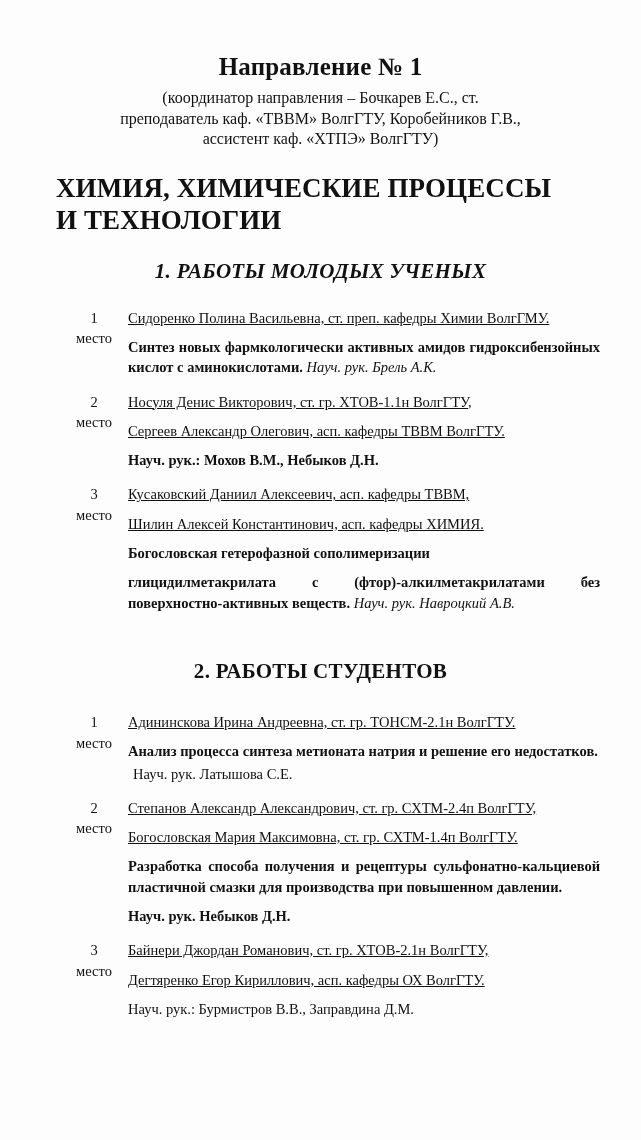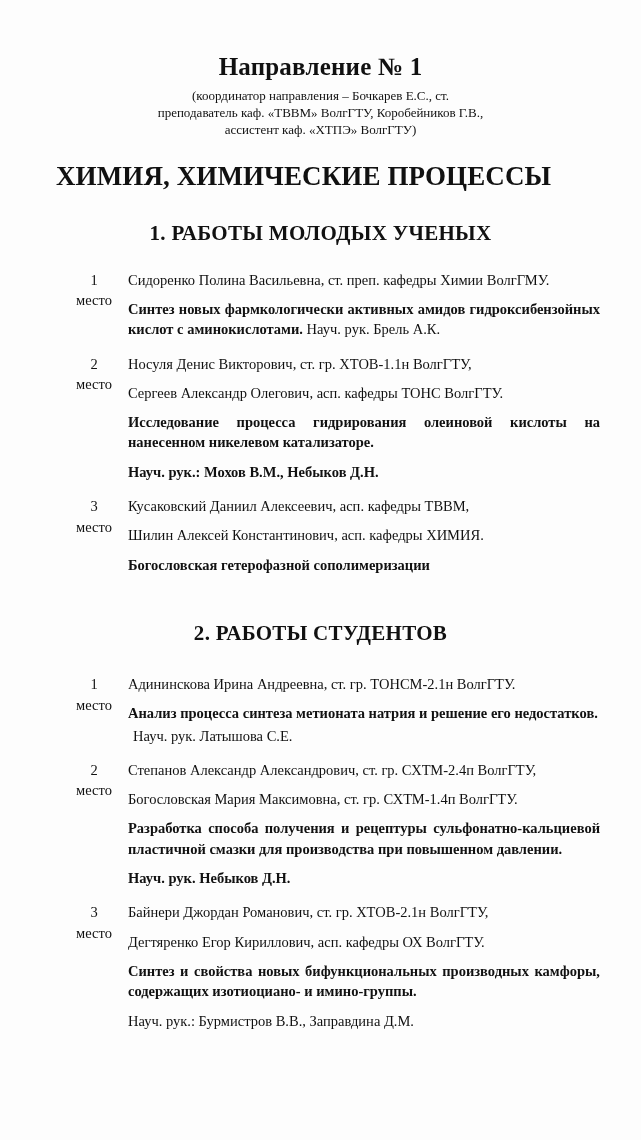--- a/index.html
+++ b/index.html
@@ -28,21 +28,21 @@
     text-align: center;
   }
   .direction-title {
     font-size: 25px;
     font-weight: bold;
     line-height: 1.16;
     letter-spacing: 0.2px;
   }
   .coordinator {
     margin-top: 7px;
-    font-size: 13px;
+    font-size: 16px;
     line-height: 1.29;
     padding: 0 48px;
   }
   .coordinator .cline { display: block; }
 
   
   .theme-heading {
     margin-top: 22px;
     padding-left: 56px;
     padding-right: 4px;
@@ -57,21 +57,21 @@
   
   .section {
     margin-top: 0;
   }
   .section-title {
     text-align: center;
     font-size: 21px;
     font-weight: bold;
     letter-spacing: 0.3px;
   }
-  .section-1 .section-title { margin-top: 28px; }
+  .section-1 .section-title { margin-top: 22px; font-style: italic; }
   .section-2 .section-title { margin-top: 46px; }
 
   
   .entries {
     margin-top: 24px;
     padding-left: 68px;
     padding-right: 41px;
   }
   .section-2 .entries { margin-top: 28px; }
 
@@ -95,32 +95,34 @@
   }
   .place .num { display: block; }
   .place .word { display: block; }
 
   .entry-body {
     font-size: 14.5px;
     line-height: 1.40;
   }
   .author {
     margin-bottom: 9px;
+    text-decoration: underline;
   }
   .author:last-child { margin-bottom: 0; }
   .work-title {
     font-weight: bold;
     margin-bottom: 9px;
   }
   .work-title.justified {
     text-align: justify;
     text-justify: inter-word;
   }
   .work-title .plain {
     font-weight: normal;
+    font-style: italic;
   }
   .supervisor {
     margin-bottom: 0;
   }
   .supervisor.bold { font-weight: bold; }
   .indent-sp { padding-left: 5px; }
 </style>
 </head>
 <body>
 
@@ -131,20 +133,21 @@
 
     <div class="coordinator">
       <span class="cline">(координатор направления – Бочкарев Е.С., ст.</span>
       <span class="cline">преподаватель каф. «ТВВМ» ВолгГТУ, Коробейников Г.В.,</span>
       <span class="cline">ассистент каф. «ХТПЭ» ВолгГТУ)</span>
     </div>
   </div>
 
   <div class="theme-heading">
     <span class="tline">ХИМИЯ, ХИМИЧЕСКИЕ ПРОЦЕССЫ</span>
+    <span class="tline">И ТЕХНОЛОГИИ</span>
   </div>
 
   <div class="section section-1">
     <div class="section-title">1. РАБОТЫ МОЛОДЫХ УЧЕНЫХ</div>
 
     <div class="entries">
 
       <div class="entry">
         <div class="place">
           <span class="num">1</span>
@@ -156,35 +159,35 @@
         </div>
       </div>
 
       <div class="entry">
         <div class="place">
           <span class="num">2</span>
           <span class="word">место</span>
         </div>
         <div class="entry-body">
           <div class="author">Носуля Денис Викторович, ст. гр. ХТОВ-1.1н  ВолгГТУ,</div>
-          <div class="author">Сергеев Александр Олегович, асп. кафедры ТОНС ВолгГТУ.</div>
-          <div class="work-title justified">Исследование процесса гидрирования олеиновой кислоты на нанесенном никелевом катализаторе.</div>
+          <div class="author">Сергеев Александр Олегович, асп. кафедры ТВВМ ВолгГТУ.</div>
           <div class="supervisor bold">Науч. рук.: Мохов В.М., Небыков Д.Н.</div>
         </div>
       </div>
 
       <div class="entry">
         <div class="place">
           <span class="num">3</span>
           <span class="word">место</span>
         </div>
         <div class="entry-body">
           <div class="author">Кусаковский Даниил Алексеевич, асп. кафедры ТВВМ,</div>
           <div class="author">Шилин Алексей Константинович, асп. кафедры ХИМИЯ.</div>
           <div class="work-title">Богословская гетерофазной сополимеризации</div>
+          <div class="work-title justified"><span>глицидилметакрилата с (фтор)-алкилметакрилатами без поверхностно-активных веществ.</span><span class="plain"> Науч. рук. Навроцкий А.В.</span></div>
         </div>
       </div>
 
     </div>
   </div>
 
   <div class="section section-2">
     <div class="section-title">2. РАБОТЫ СТУДЕНТОВ</div>
 
     <div class="entries">
@@ -215,21 +218,20 @@
       </div>
 
       <div class="entry">
         <div class="place">
           <span class="num">3</span>
           <span class="word">место</span>
         </div>
         <div class="entry-body">
           <div class="author">Байнери Джордан Романович, ст. гр. ХТОВ-2.1н  ВолгГТУ,</div>
           <div class="author">Дегтяренко Егор Кириллович, асп. кафедры ОХ ВолгГТУ.</div>
-          <div class="work-title justified">Синтез и свойства новых бифункциональных производных камфоры, содержащих изотиоциано- и имино-группы.</div>
           <div class="supervisor">Науч. рук.: Бурмистров В.В., Заправдина Д.М.</div>
         </div>
       </div>
 
     </div>
   </div>
 
 </div>
 
 </body></html>

